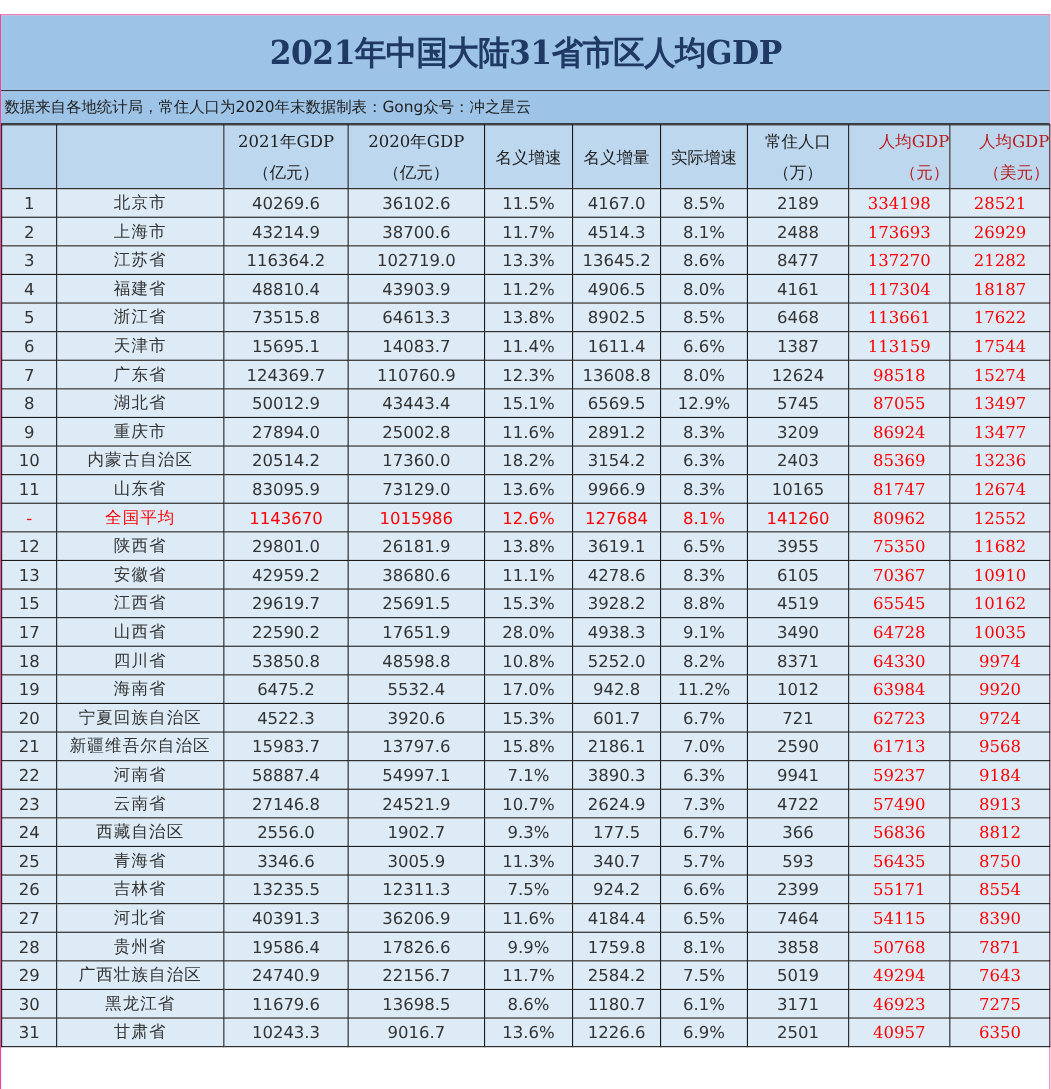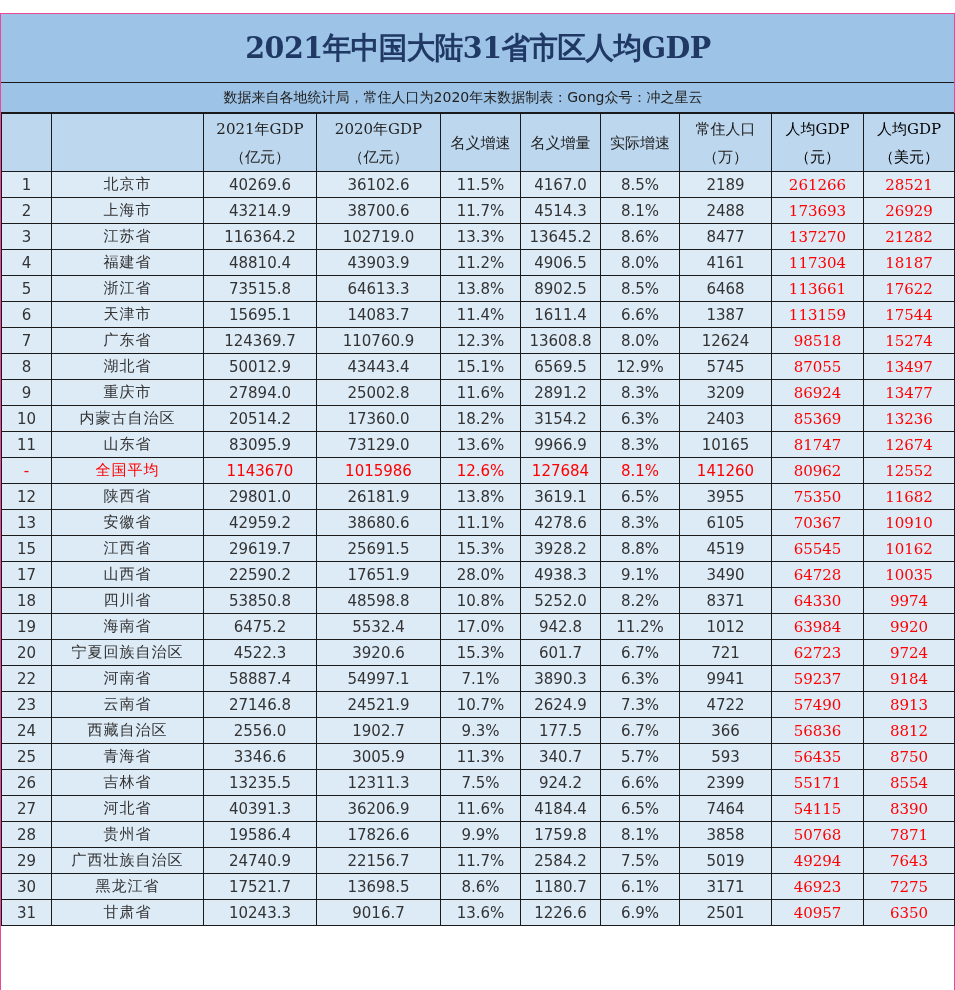--- a/index.html
+++ b/index.html
@@ -8,32 +8,32 @@
   .title-band {
     height: 68px; background: #9dc3e6; border-bottom: 1px solid #1a1a1a;
     display: flex; align-items: center; justify-content: center;
   }
   .title {
     font-family: "DejaVu Serif", serif; font-weight: bold; font-size: 30px;
     color: #1f3864; letter-spacing: -0.5px; transform: scaleX(0.95);
   }
   .sub-band {
     height: 29px; background: #9dc3e6; border-bottom: 1px solid #1a1a1a;
-    display: flex; align-items: center; justify-content: center;
+    display: flex; align-items: center; justify-content: flex-start;
     font-size: 14px; color: #222;
   }
   .sub-left { padding-left: 3px; }
   .sub-right { padding-right: 32px; }
   table { border-collapse: collapse; table-layout: fixed; width: 953px; }
   td, th { border: 1px solid #1a1a1a; padding: 0; text-align: center; white-space: nowrap; overflow: hidden; }
   thead th {
     background: #bdd7ee; font-weight: normal; font-family: "DejaVu Serif", serif;
     font-size: 15px; color: #222; height: 57px; line-height: 28px;
   }
-  thead th.red { color: #000000; }
+  thead th.red { color: #b91c1c; text-align: right; }
   tbody td {
     background: #ddebf7; height: 25px; font-size: 15px; color: #333;
     font-family: "DejaVu Sans", sans-serif;
   }
   tbody td.serif { font-family: "DejaVu Serif", serif; }
   tbody td.red { color: #ff0000; }
   tbody tr.avg td { color: #ff0000; }
   .name { letter-spacing: 1px; }
 </style>
 </head>
@@ -78,21 +78,21 @@
     <tbody id="tbody">
         <tr>
           <td>1</td>
           <td class="name">北京市</td>
           <td>40269.6</td>
           <td>36102.6</td>
           <td>11.5%</td>
           <td>4167.0</td>
           <td>8.5%</td>
           <td>2189</td>
-          <td class="serif red">261266</td>
+          <td class="serif red">334198</td>
           <td class="serif red">28521</td>
         </tr>
         <tr>
           <td>2</td>
           <td class="name">上海市</td>
           <td>43214.9</td>
           <td>38700.6</td>
           <td>11.7%</td>
           <td>4514.3</td>
           <td>8.1%</td>
@@ -298,20 +298,32 @@
           <td>4522.3</td>
           <td>3920.6</td>
           <td>15.3%</td>
           <td>601.7</td>
           <td>6.7%</td>
           <td>721</td>
           <td class="serif red">62723</td>
           <td class="serif red">9724</td>
         </tr>
         <tr>
+          <td>21</td>
+          <td class="name">新疆维吾尔自治区</td>
+          <td>15983.7</td>
+          <td>13797.6</td>
+          <td>15.8%</td>
+          <td>2186.1</td>
+          <td>7.0%</td>
+          <td>2590</td>
+          <td class="serif red">61713</td>
+          <td class="serif red">9568</td>
+        </tr>
+        <tr>
           <td>22</td>
           <td class="name">河南省</td>
           <td>58887.4</td>
           <td>54997.1</td>
           <td>7.1%</td>
           <td>3890.3</td>
           <td>6.3%</td>
           <td>9941</td>
           <td class="serif red">59237</td>
           <td class="serif red">9184</td>
@@ -396,21 +408,21 @@
           <td>11.7%</td>
           <td>2584.2</td>
           <td>7.5%</td>
           <td>5019</td>
           <td class="serif red">49294</td>
           <td class="serif red">7643</td>
         </tr>
         <tr>
           <td>30</td>
           <td class="name">黑龙江省</td>
-          <td>17521.7</td>
+          <td>11679.6</td>
           <td>13698.5</td>
           <td>8.6%</td>
           <td>1180.7</td>
           <td>6.1%</td>
           <td>3171</td>
           <td class="serif red">46923</td>
           <td class="serif red">7275</td>
         </tr>
         <tr>
           <td>31</td>

